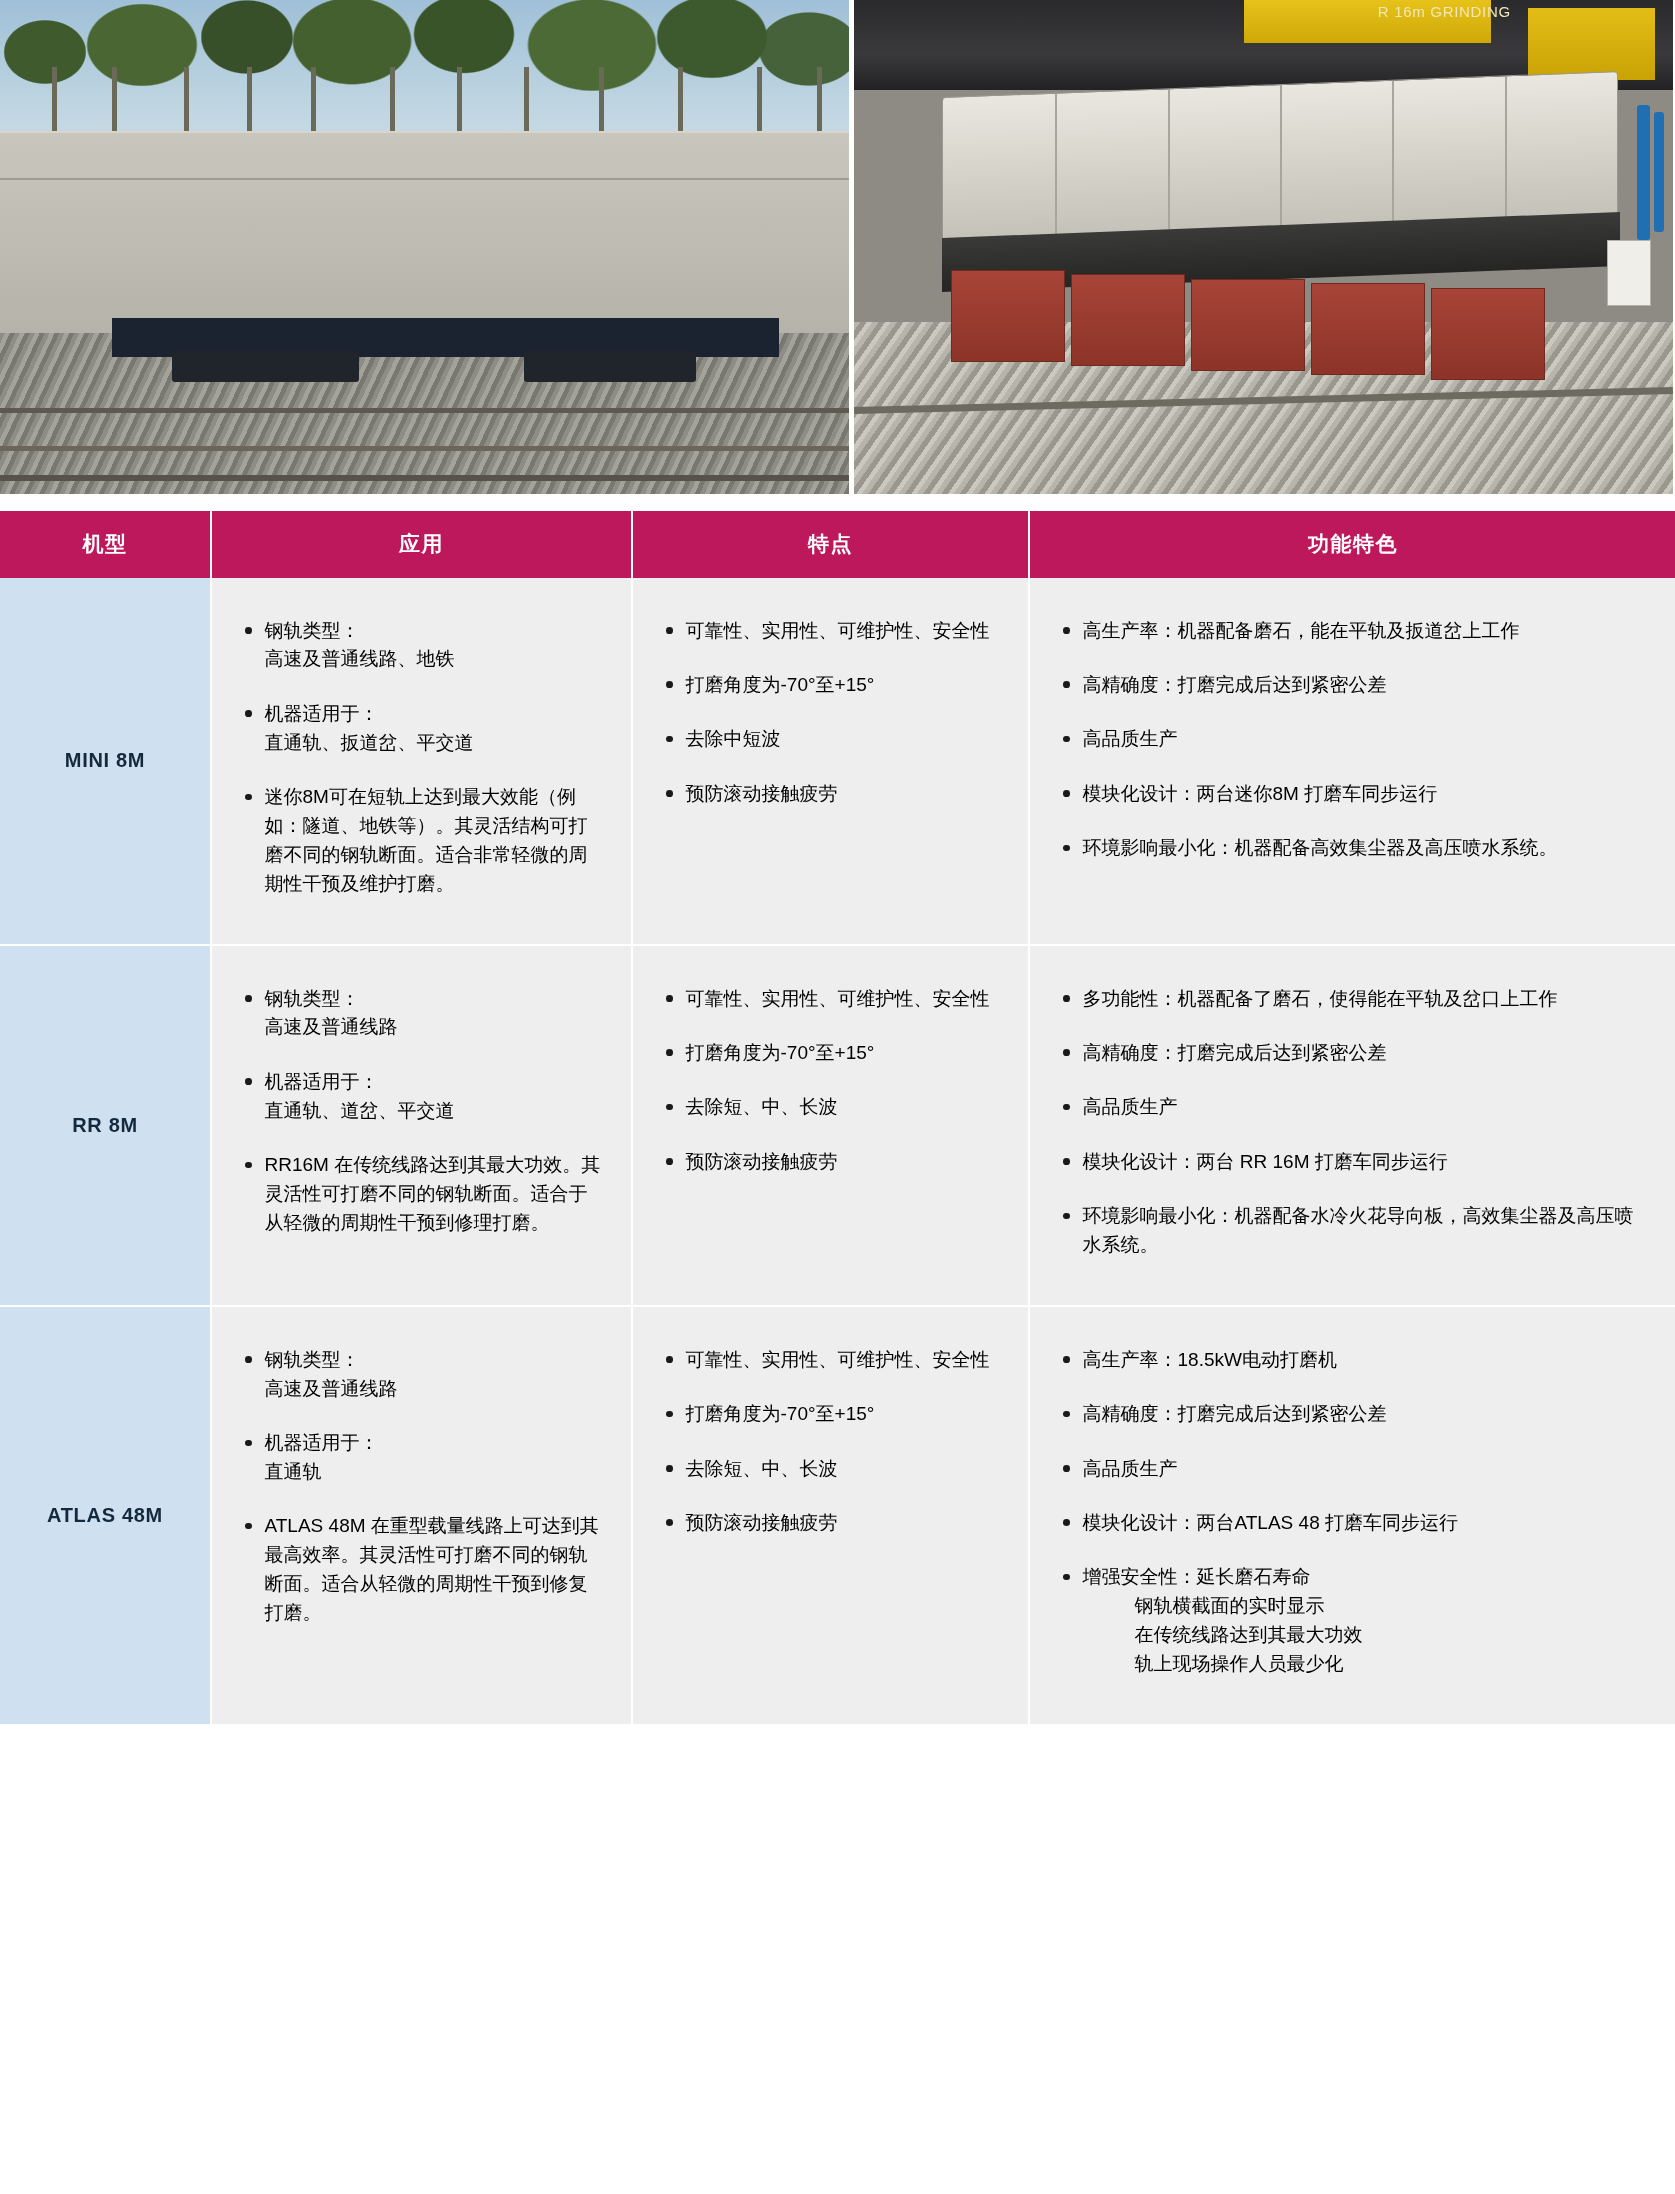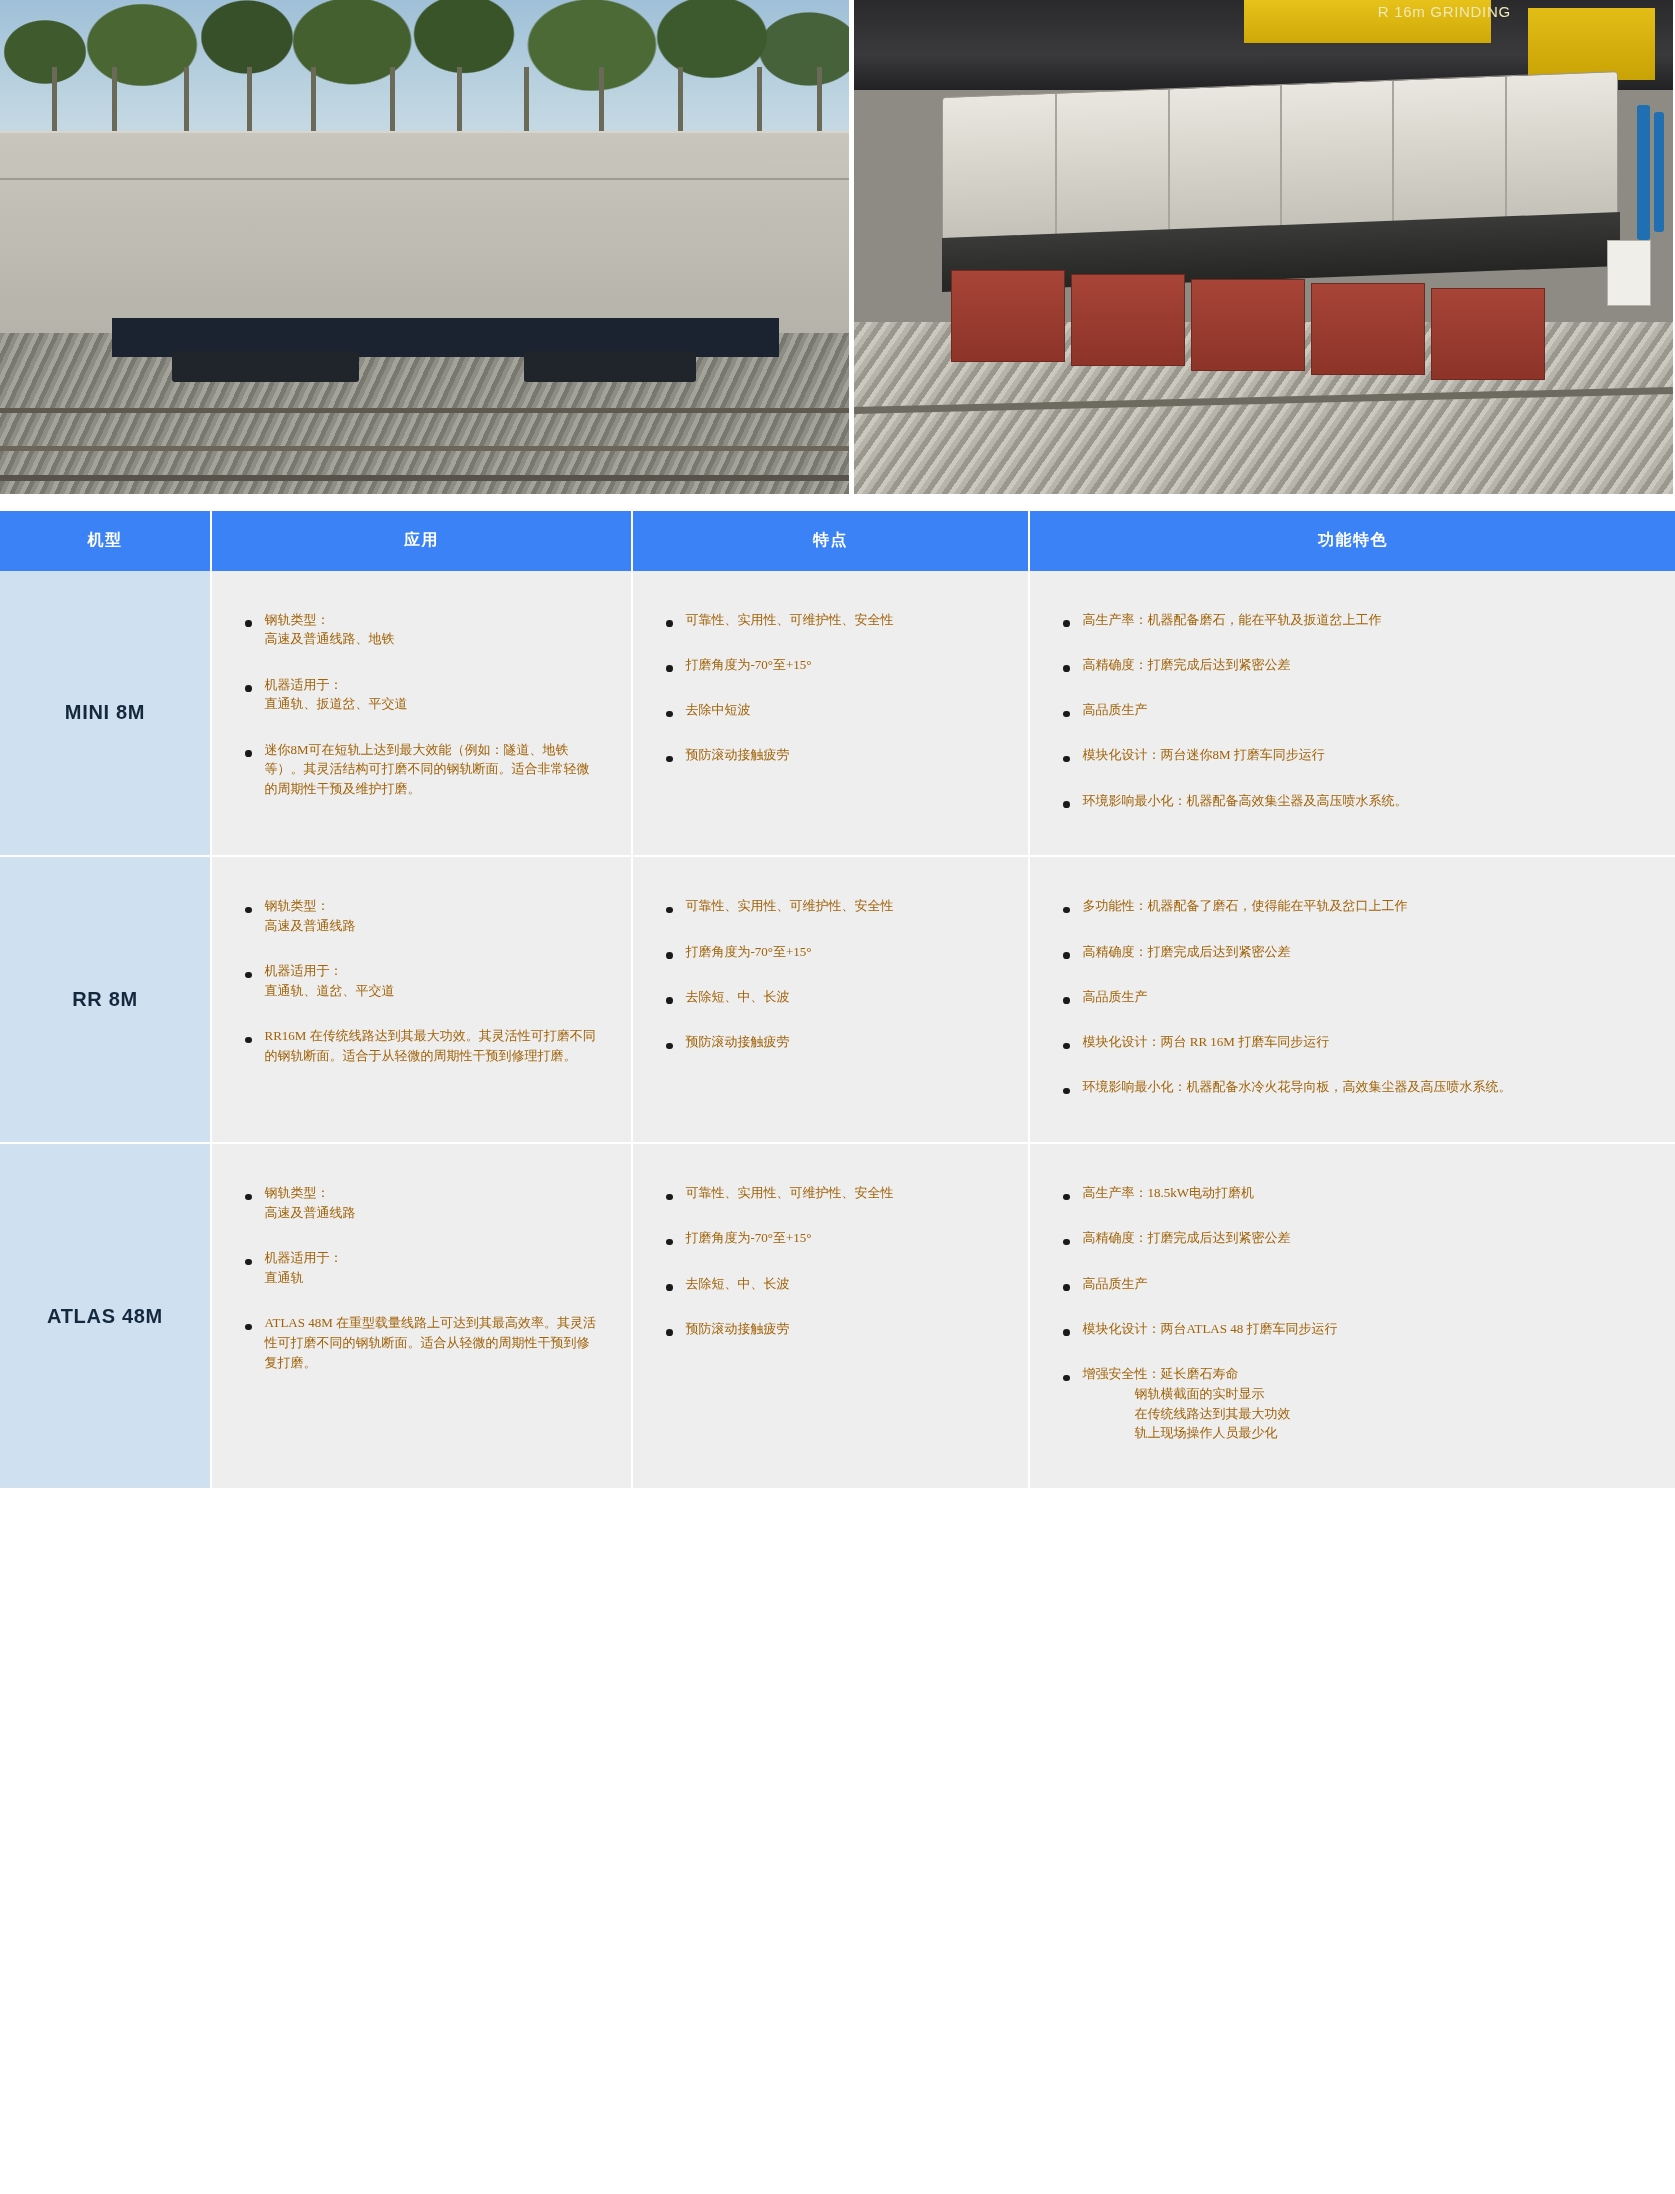--- a/index.html
+++ b/index.html
@@ -169,23 +169,23 @@
   }
 
   
   table.spec {
     border-collapse: collapse;
     width: 1676px;
     table-layout: fixed;
     margin-top: 16.5px;
   }
   table.spec th {
-    background: #3b82f6;
+    background: #be185d;
     color: #ffffff;
-    font-size: 16px;
+    font-size: 21px;
     font-weight: bold;
     letter-spacing: 1.5px;
     padding: 19.5px 0;
     text-align: center;
     border-right: 2.2px solid #ffffff;
   }
   table.spec th:last-child { border-right: none; }
 
   col.c1 { width: 211px; }
   col.c2 { width: 421px; }
@@ -214,24 +214,23 @@
 
   ul.blist {
     list-style: none;
     margin: 0;
     padding: 0;
   }
   ul.blist > li {
     position: relative;
     padding-left: 22.5px;
     margin-bottom: 25.5px;
-    font-size: 13px;
+    font-size: 19px;
     line-height: 1.52;
-    color: #a16207;
-    font-family: Liberation Serif, serif;
+    color: #000000;
   }
   ul.blist > li:last-child { margin-bottom: 0; }
   ul.blist > li:before {
     content: "";
     position: absolute;
     left: 3px;
     top: 10.5px;
     width: 6.7px;
     height: 6.7px;
     border-radius: 50%;

